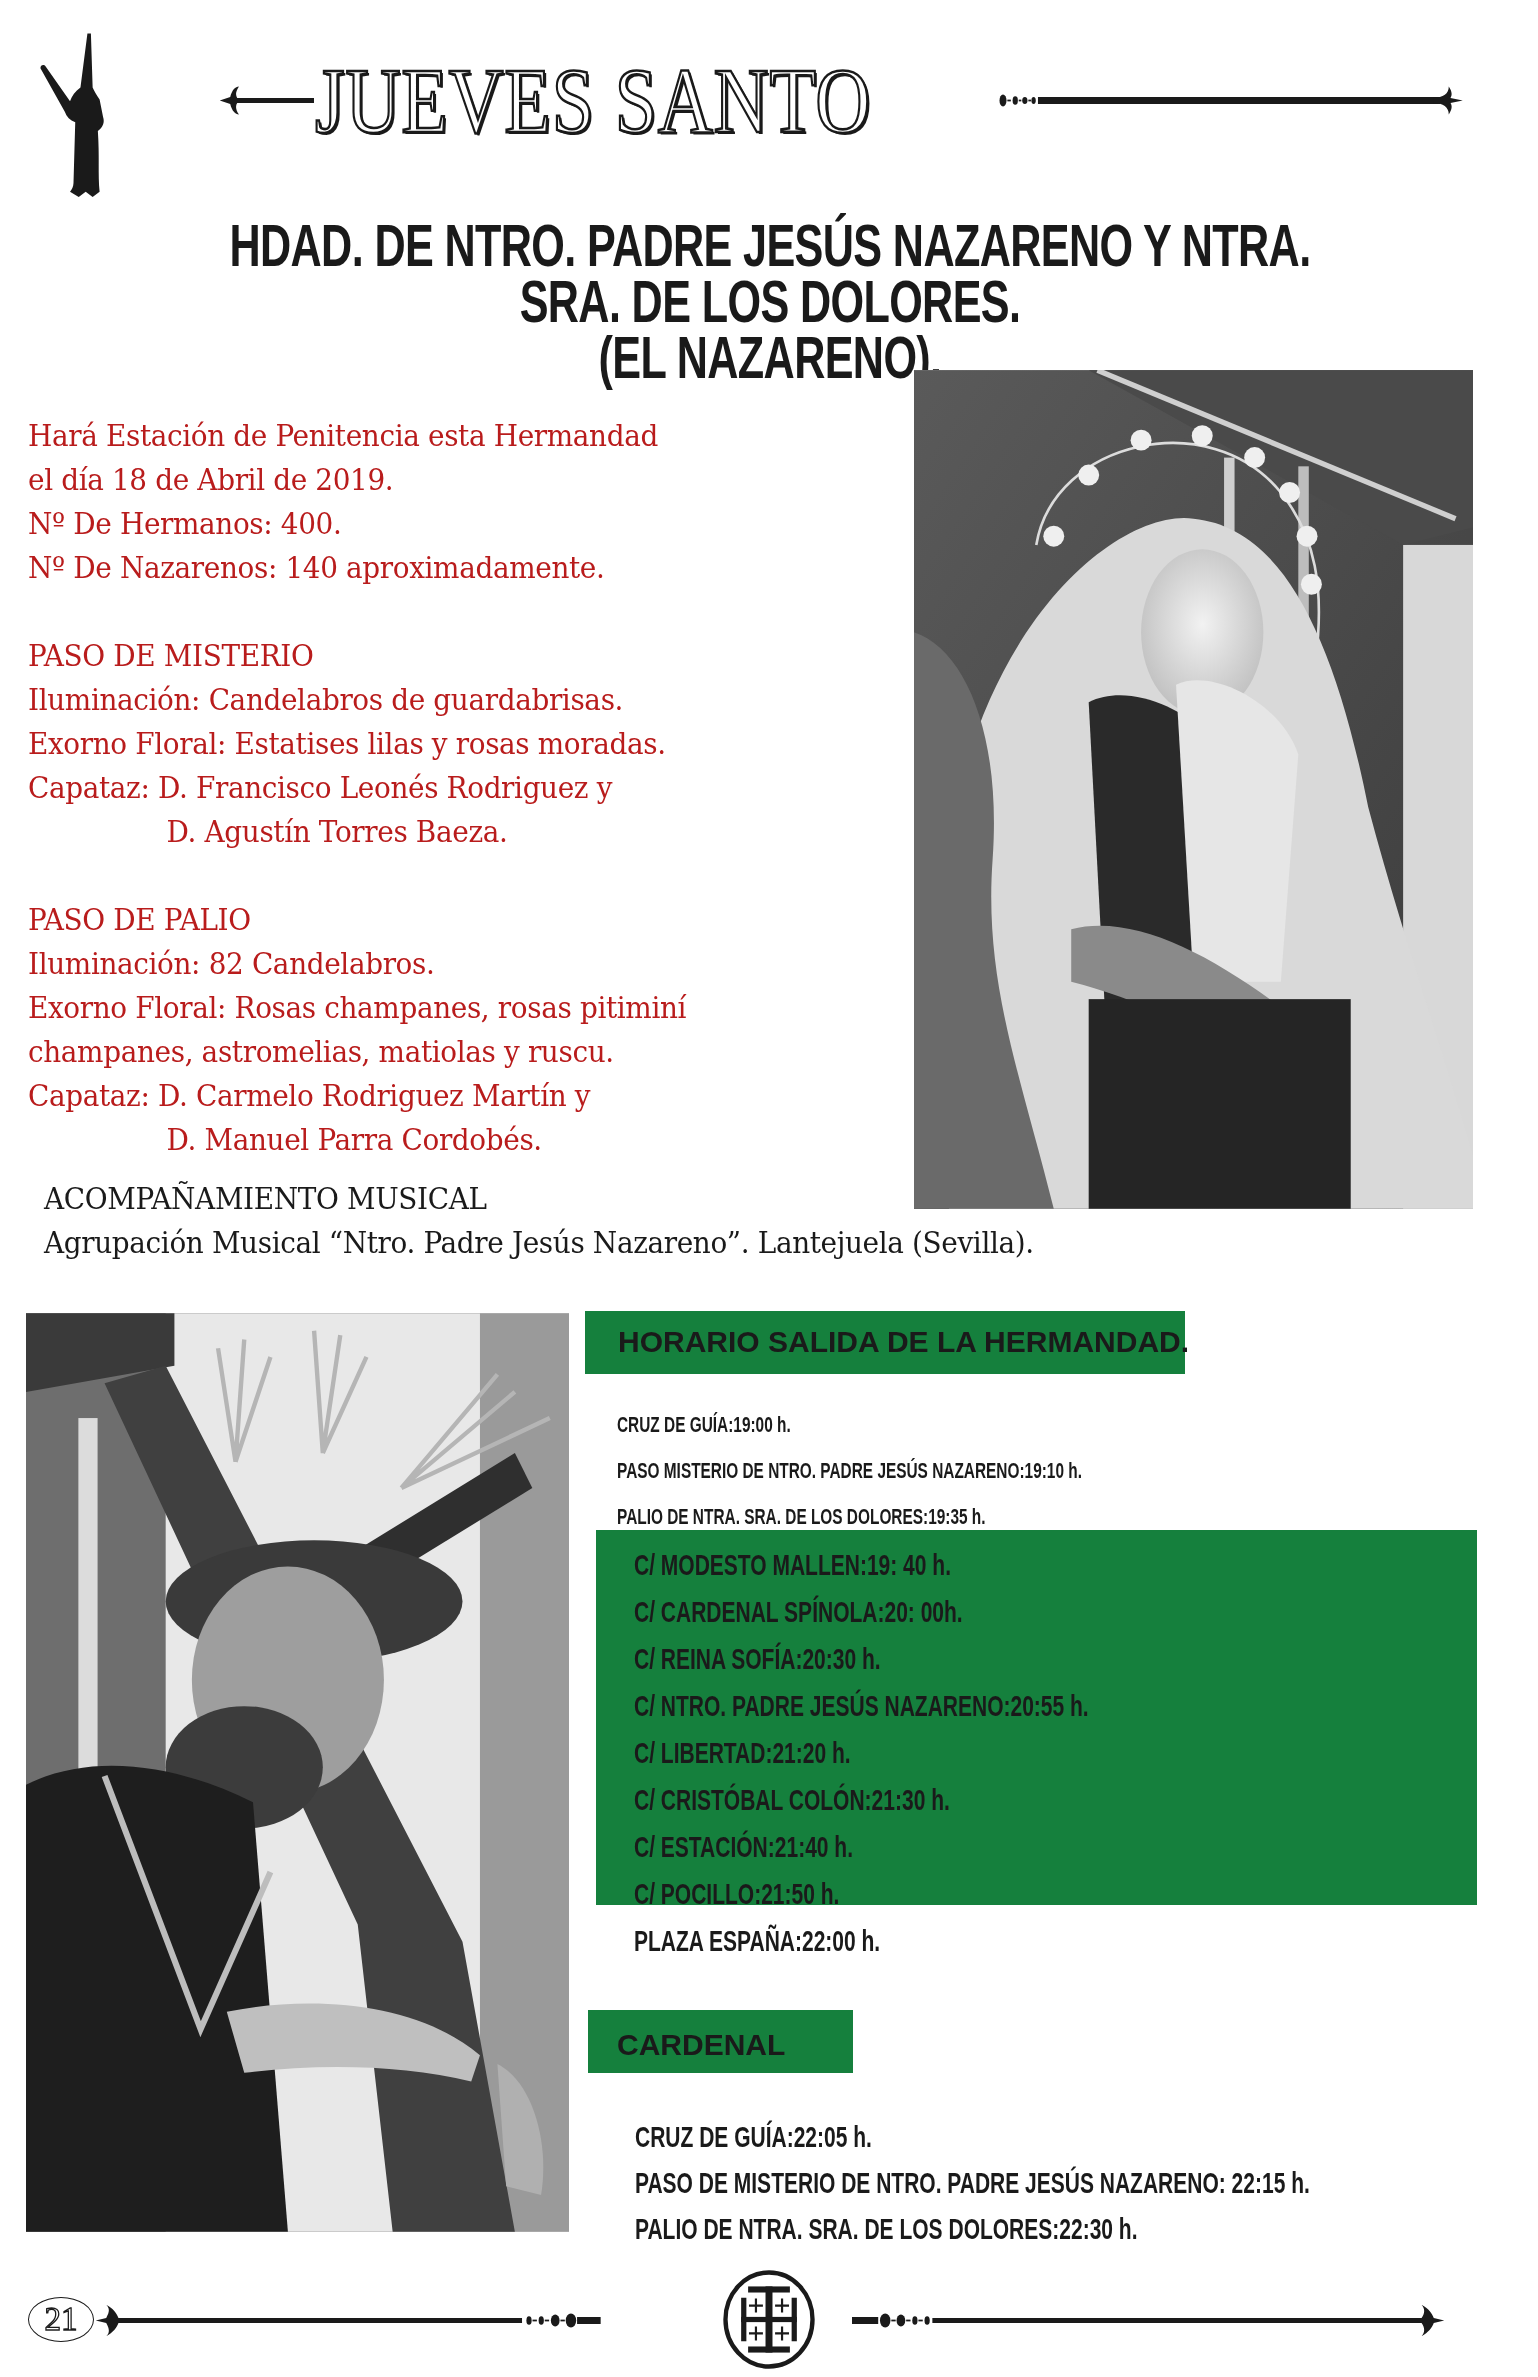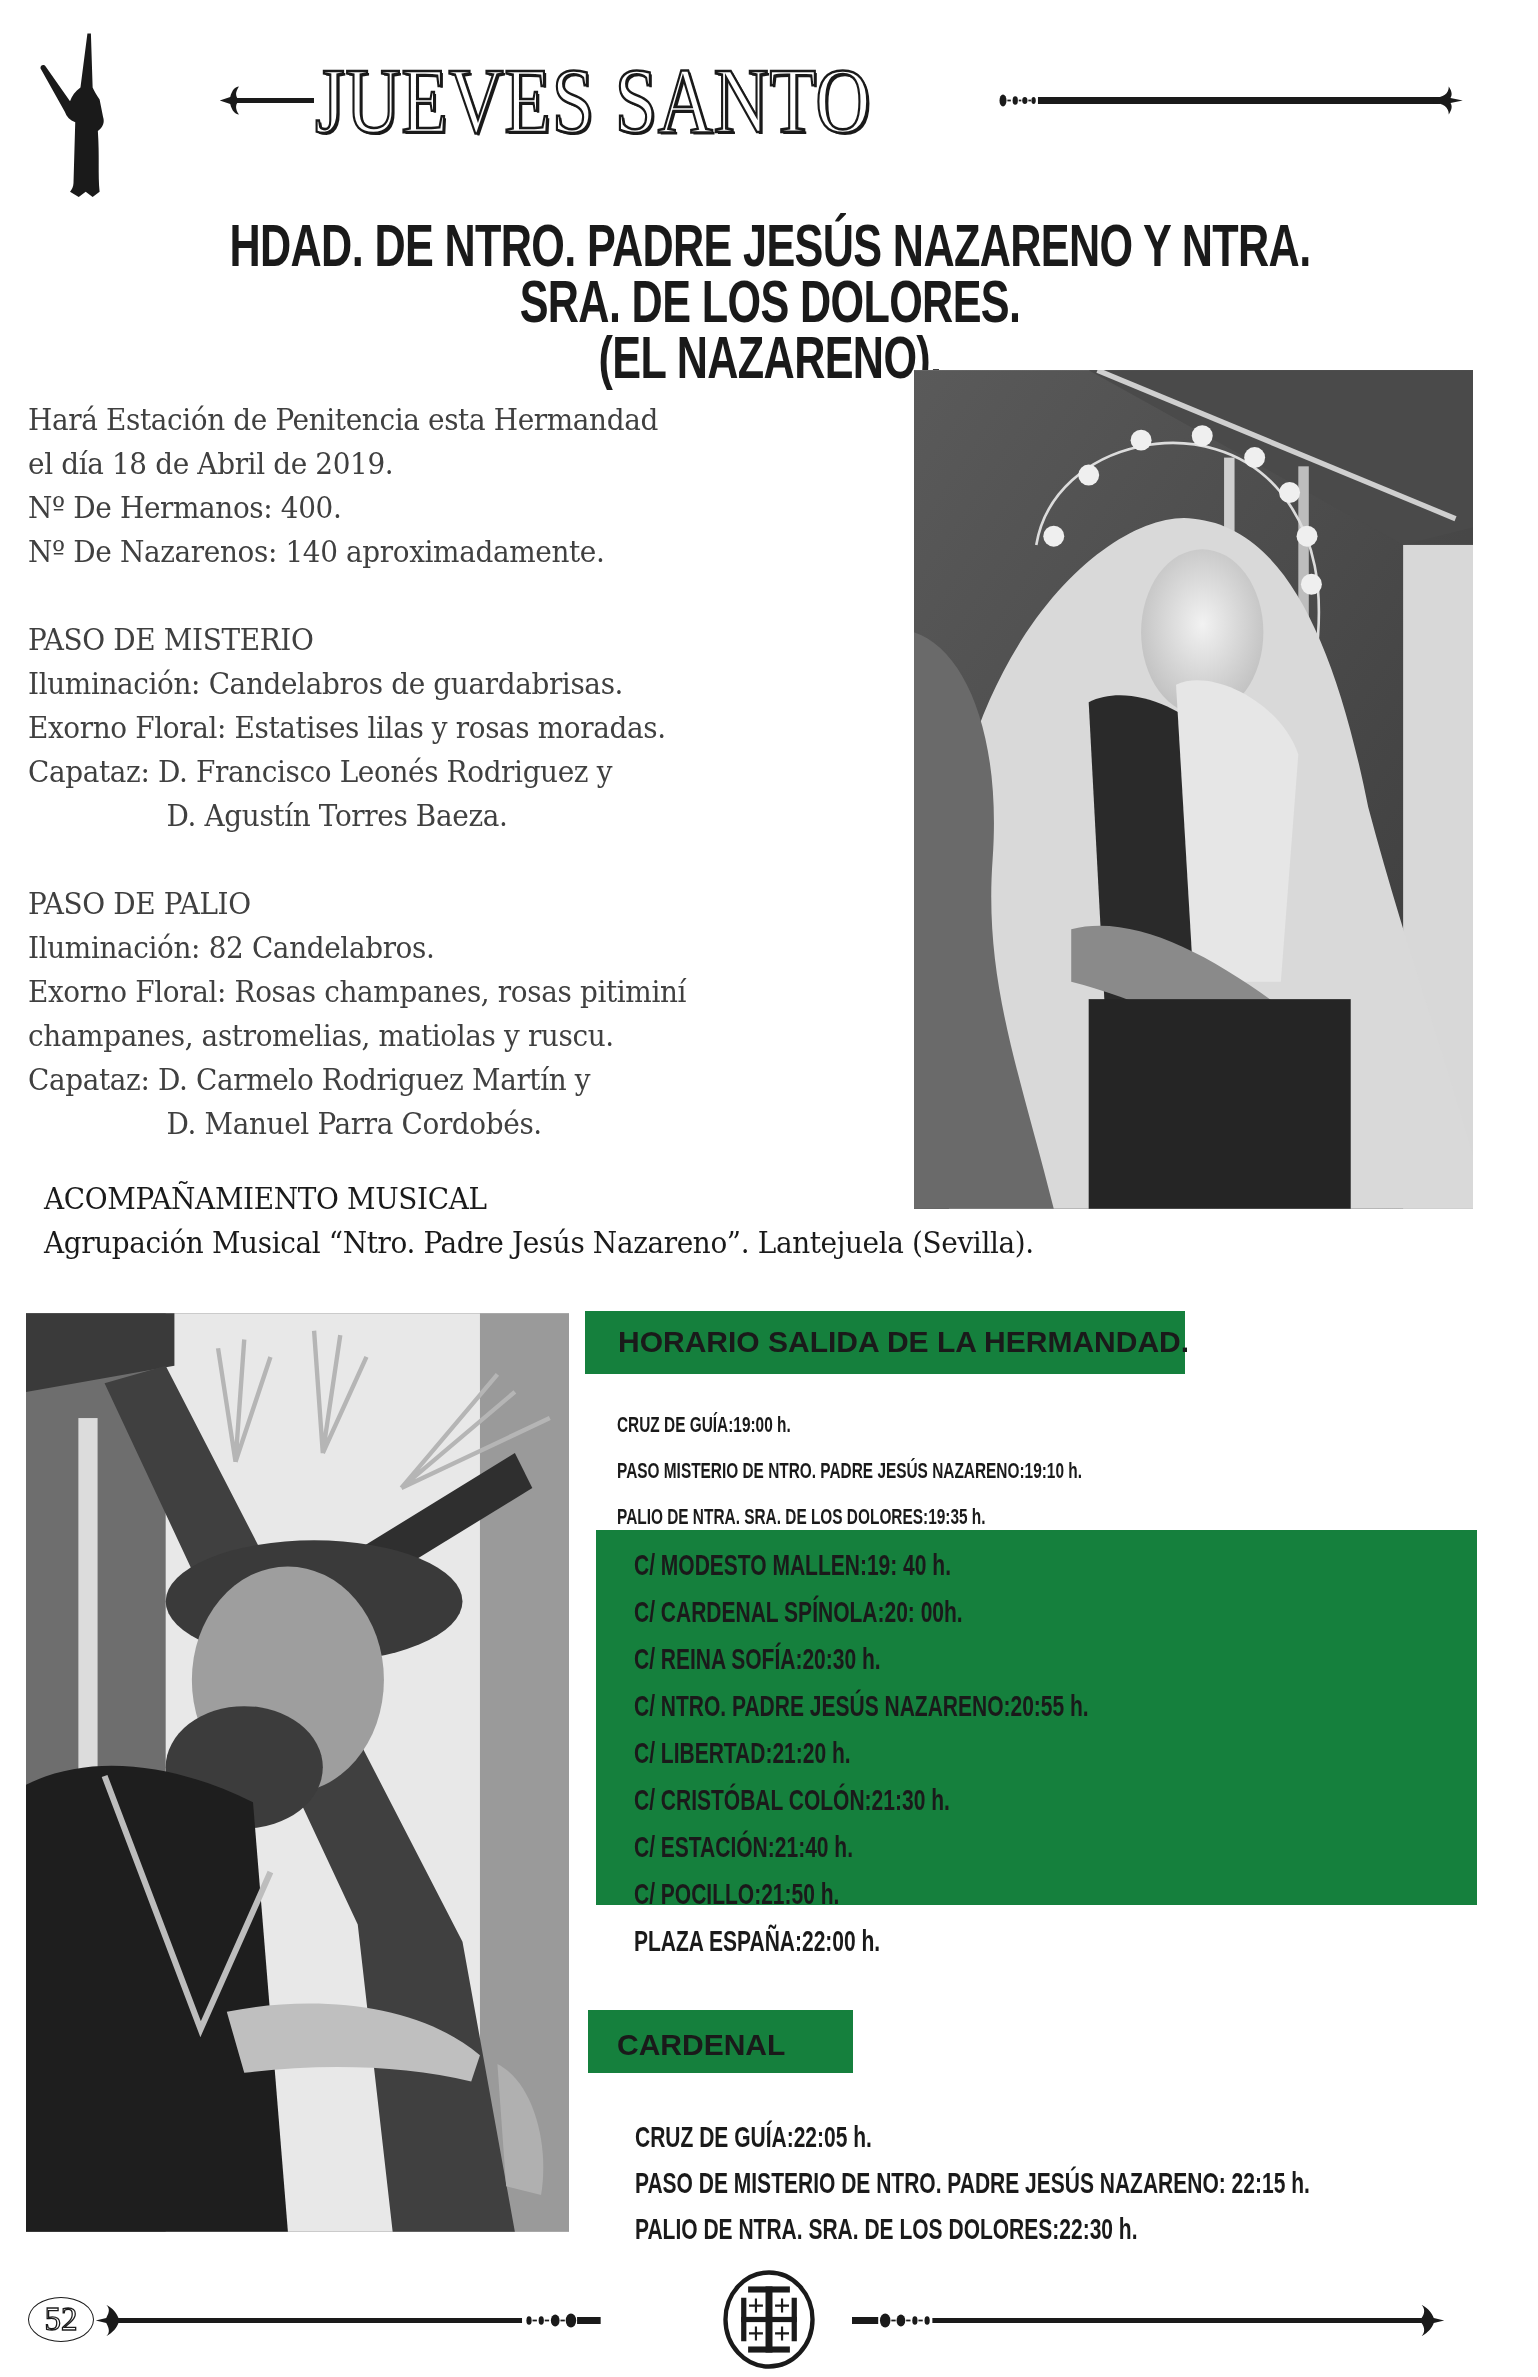--- a/index.html
+++ b/index.html
@@ -38,25 +38,25 @@
       font-weight: bold;
       font-size: 60px;
       line-height: 56px;
       letter-spacing: -0.9px;
       color: #1a1a1a;
     }
     .brotherhood-title span { display: block; transform: scaleX(0.72); transform-origin: center top; }
 
     
     .info {
-      left: 28px; top: 398px; width: 874px;
+      left: 28px; top: 414px; width: 874px;
       font-family: "DejaVu Serif", serif;
       font-size: 30px;
       line-height: 44px;
-      color: #404040;
+      color: #b91c1c;
       letter-spacing: -0.4px;
     }
     .info .line { white-space: nowrap; transform: scaleX(0.93); transform-origin: left top; }
     .info .indent { padding-left: 149px; }
     .info .gap { height: 44px; }
     .musical {
       left: 44px; top: 1177px; width: 1311px;
       font-family: "DejaVu Serif", serif;
       font-size: 30px; line-height: 44px; letter-spacing: -0.4px;
     }
@@ -248,21 +248,21 @@
 <div class="abs box-gray entrada-header">
   <div class="sched row">CARDENAL</div>
 </div>
 
 <div class="abs sched entrada-list">
   <div class="row">CRUZ DE GUÍA:22:05 h.</div>
   <div class="row">PASO DE MISTERIO DE NTRO. PADRE JESÚS NAZARENO: 22:15 h.</div>
   <div class="row">PALIO DE NTRA. SRA. DE LOS DOLORES:22:30 h.</div>
 </div>
 
-<div class="abs page-number">52</div>
+<div class="abs page-number">21</div>
 
 <svg class="abs footer-left" viewBox="0 0 680 40">
   <path fill="#1a1a1a" d="M2 20 L14 17 C18 10 18 6 14 2 C22 6 26 12 28 17 L490 17 L490 23 L28 23 C26 28 22 34 14 38 C18 34 18 30 14 23 Z"></path>
   <ellipse cx="498" cy="20" rx="3" ry="5" fill="#1a1a1a"></ellipse>
   <rect x="502" y="19" width="5" height="2" fill="#1a1a1a"></rect>
   <ellipse cx="512" cy="20" rx="3" ry="5" fill="#1a1a1a"></ellipse>
   <rect x="516" y="19" width="5" height="2" fill="#1a1a1a"></rect>
   <ellipse cx="528" cy="20" rx="5" ry="7" fill="#1a1a1a"></ellipse>
   <rect x="534" y="19" width="5" height="2" fill="#1a1a1a"></rect>
   <ellipse cx="546" cy="20" rx="6" ry="8" fill="#1a1a1a"></ellipse>

